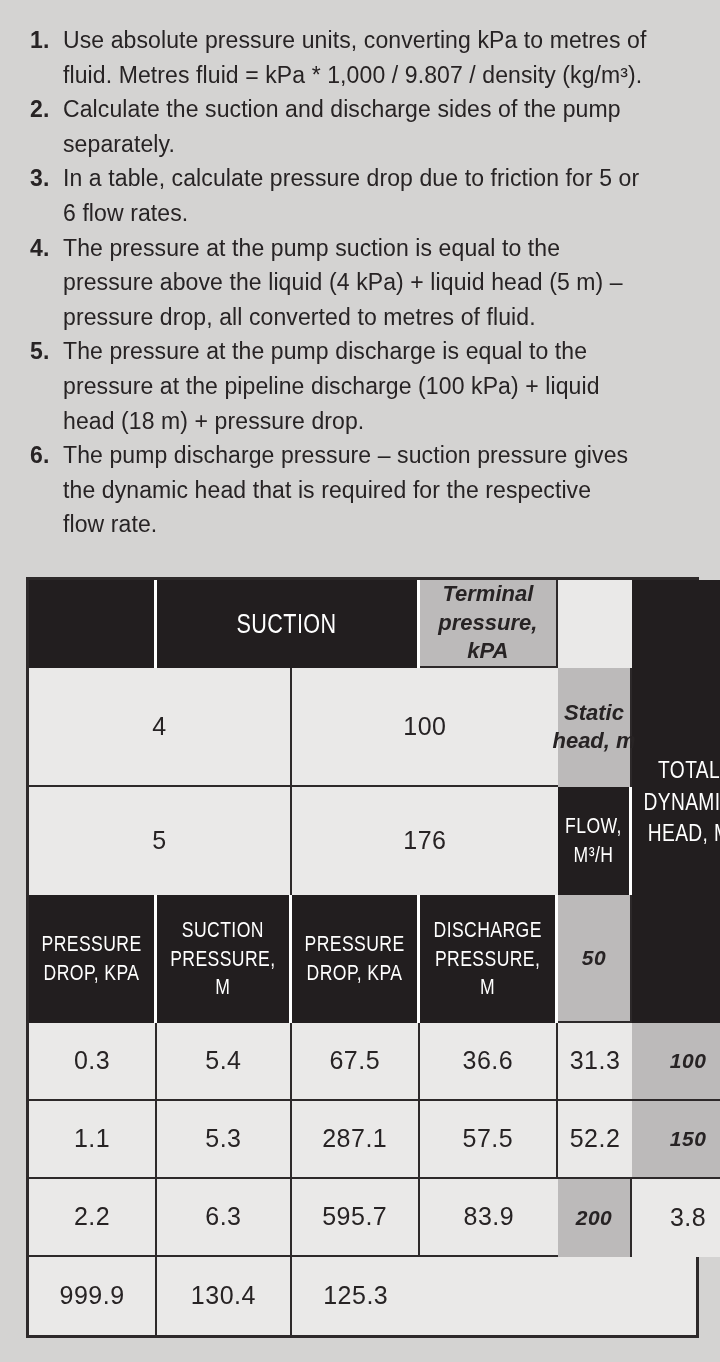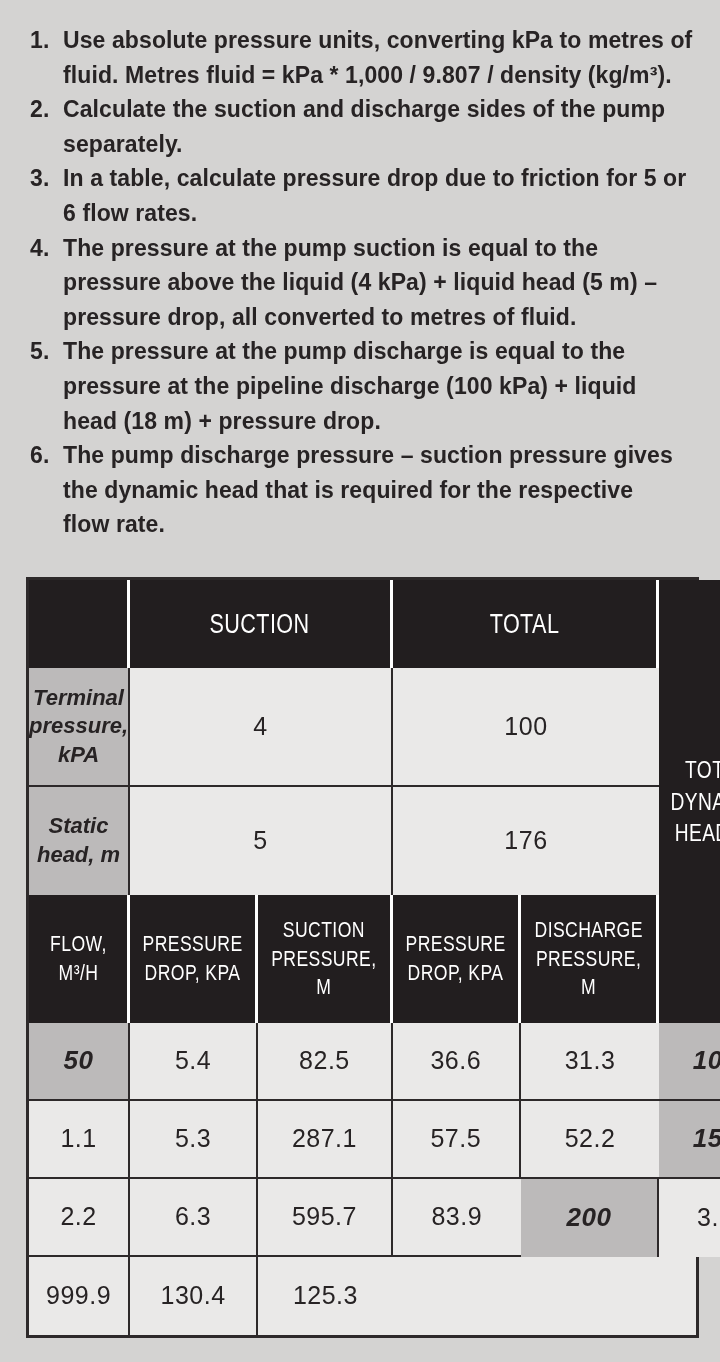--- a/index.html
+++ b/index.html
@@ -18,21 +18,20 @@
   .item .num {
     flex: none; width: 33px;
     font-size: 23px; line-height: 34.6px; font-weight: 700;
     letter-spacing: 0.2px;
   }
   .item .txt {
     flex: 1 1 auto;
     font-size: 23px; line-height: 34.6px;
     letter-spacing: 0.1px;
     white-space: pre;
-    font-weight: bold;
   }
 
   
   .pump-table {
     margin: 35px 0 0 26px;
     width: 667px;
     display: grid;
     grid-template-columns: repeat(4, 1fr);
     grid-template-rows: 88px 119px 108px 128px 78px 78px 78px 78px;
     border: 3px solid #2d292a;
@@ -65,21 +64,21 @@
   .h-col   { font-size: 22px; line-height: 1.3; }
   .h-tdh   { font-size: 24px; line-height: 1.32; }
 
   .lbl {
     flex: none;
     font-weight: 700; font-style: italic;
     font-size: 22px; line-height: 1.3;
     text-align: center; white-space: pre-line;
   }
   .val  { font-size: 25px; letter-spacing: 0.5px; }
-  .flow { font-weight: 700; font-style: italic; font-size: 26px; letter-spacing: 0.5px; }
+  .flow { font-weight: 700; font-style: italic; font-size: 21px; letter-spacing: 0.5px; }
 </style>
 </head>
 <body>
 
 <div class="page">
 
   <div class="instructions">
     <div class="item">
       <span class="num">1.</span>
       <span class="txt">Use absolute pressure units, converting kPa to metres of
@@ -114,23 +113,20 @@
 flow rate.</span>
     </div>
   </div>
 
   <div class="pump-table">
 
     <div class="cell black br-w"></div>
     <div class="cell black br-w sp2">
       <span class="cond h-group">SUCTION</span>
     </div>
-    <div class="cell black br-w sp2">
-      <span class="cond h-group">TOTAL</span>
-    </div>
     <div class="cell black tdh-cell">
       <span class="cond h-tdh">TOTAL
 DYNAMIC
 HEAD, M</span>
     </div>
 
     <div class="cell gray br-d bb-d">
       <span class="lbl">Terminal
 pressure,
 kPA</span>
@@ -173,24 +169,27 @@
     <div class="cell black br-w">
       <span class="cond h-col">DISCHARGE
 PRESSURE,
 M</span>
     </div>
 
     <div class="cell gray br-d bb-d">
       <span class="flow">50</span>
       </div>
     <div class="cell light br-d bb-d">
+      <span class="val">0.3</span>
+      </div>
+    <div class="cell light br-d bb-d">
       <span class="val">5.4</span>
       </div>
     <div class="cell light br-d bb-d">
-      <span class="val">82.5</span>
+      <span class="val">67.5</span>
       </div>
     <div class="cell light br-d bb-d">
       <span class="val">36.6</span>
       </div>
     <div class="cell light bb-d">
       <span class="val">31.3</span>
       </div>
 
     <div class="cell gray br-d bb-d">
       <span class="flow">100</span>

